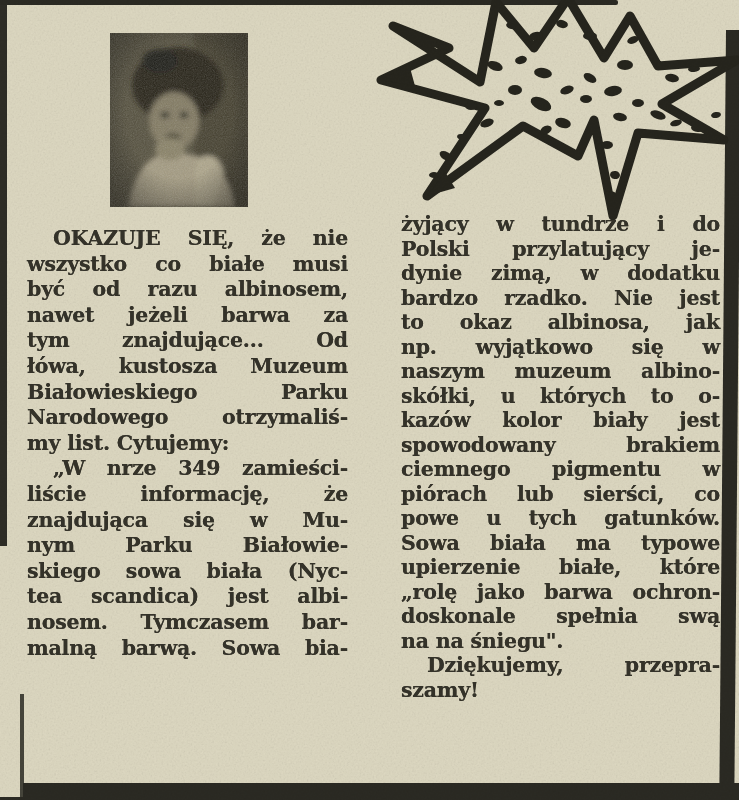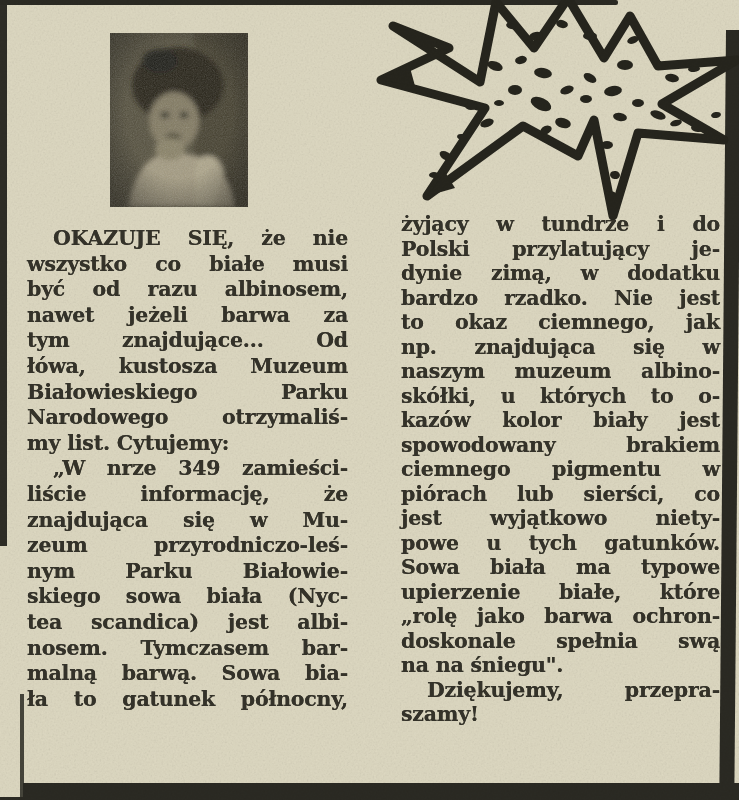--- a/index.html
+++ b/index.html
@@ -143,42 +143,39 @@
       <div class="line">być od razu albinosem,</div>
       <div class="line">nawet jeżeli barwa za</div>
       <div class="line">tym znajdujące... Od</div>
       <div class="line">łówa, kustosza Muzeum</div>
       <div class="line">Białowieskiego Parku</div>
       <div class="line">Narodowego otrzymaliś-</div>
       <div class="line no-just">my list. Cytujemy:</div>
       <div class="line indent">„W nrze 349 zamieści-</div>
       <div class="line">liście informację, że</div>
       <div class="line">znajdująca się w Mu-</div>
-      <div class="line">zeum przyrodniczo-leś-</div>
       <div class="line">nym Parku Białowie-</div>
       <div class="line">skiego sowa biała (Nyc-</div>
       <div class="line">tea scandica) jest albi-</div>
       <div class="line">nosem. Tymczasem bar-</div>
       <div class="line">malną barwą. Sowa bia-</div>
-      <div class="line">ła to gatunek północny,</div>
     </div>
   <div class="column col-right">
       <div class="line">żyjący w tundrze i do</div>
       <div class="line">Polski przylatujący je-</div>
       <div class="line">dynie zimą, w dodatku</div>
       <div class="line">bardzo rzadko. Nie jest</div>
-      <div class="line">to okaz ciemnego, jak</div>
-      <div class="line">np. znajdująca się w</div>
+      <div class="line">to okaz albinosa, jak</div>
+      <div class="line">np. wyjątkowo się w</div>
       <div class="line">naszym muzeum albino-</div>
       <div class="line">skółki, u których to o-</div>
       <div class="line">kazów kolor biały jest</div>
       <div class="line">spowodowany brakiem</div>
       <div class="line">ciemnego pigmentu w</div>
       <div class="line">piórach lub sierści, co</div>
-      <div class="line">jest wyjątkowo niety-</div>
       <div class="line">powe u tych gatunków.</div>
       <div class="line">Sowa biała ma typowe</div>
       <div class="line">upierzenie białe, które</div>
       <div class="line">„rolę jako barwa ochron-</div>
       <div class="line">doskonale spełnia swą</div>
       <div class="line no-just">na na śniegu".</div>
       <div class="line indent">Dziękujemy, przepra-</div>
       <div class="line no-just">szamy!</div>
     </div>
 

